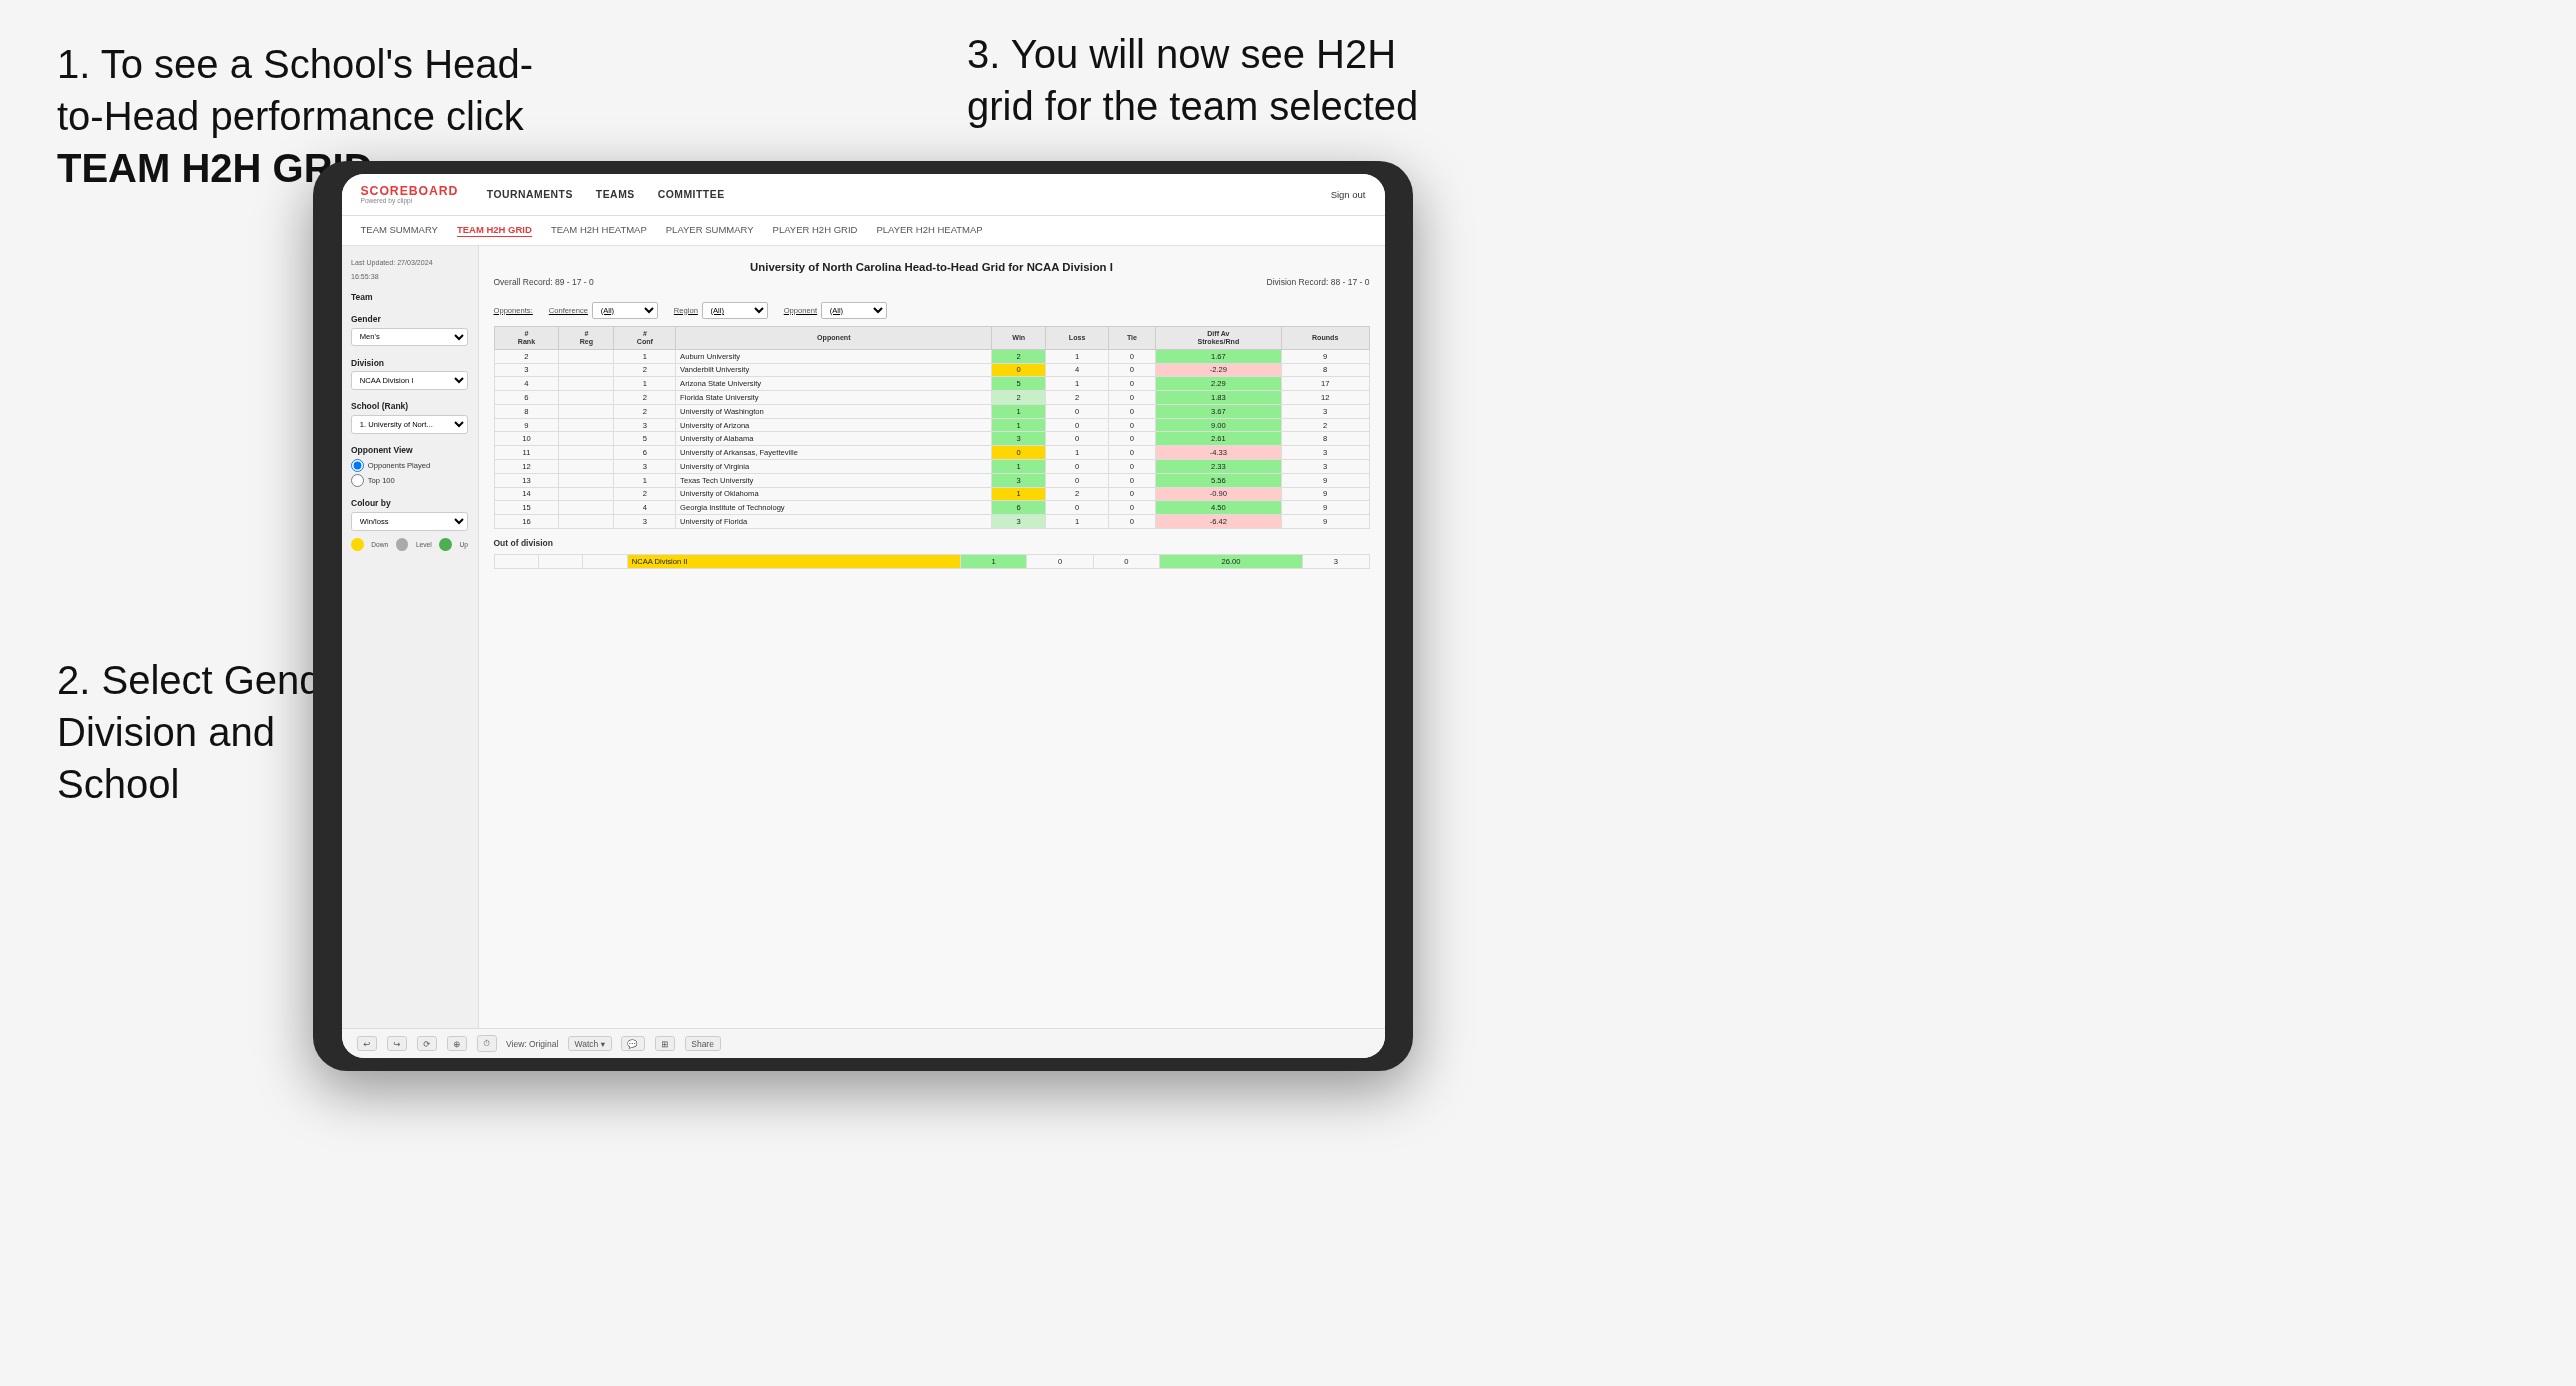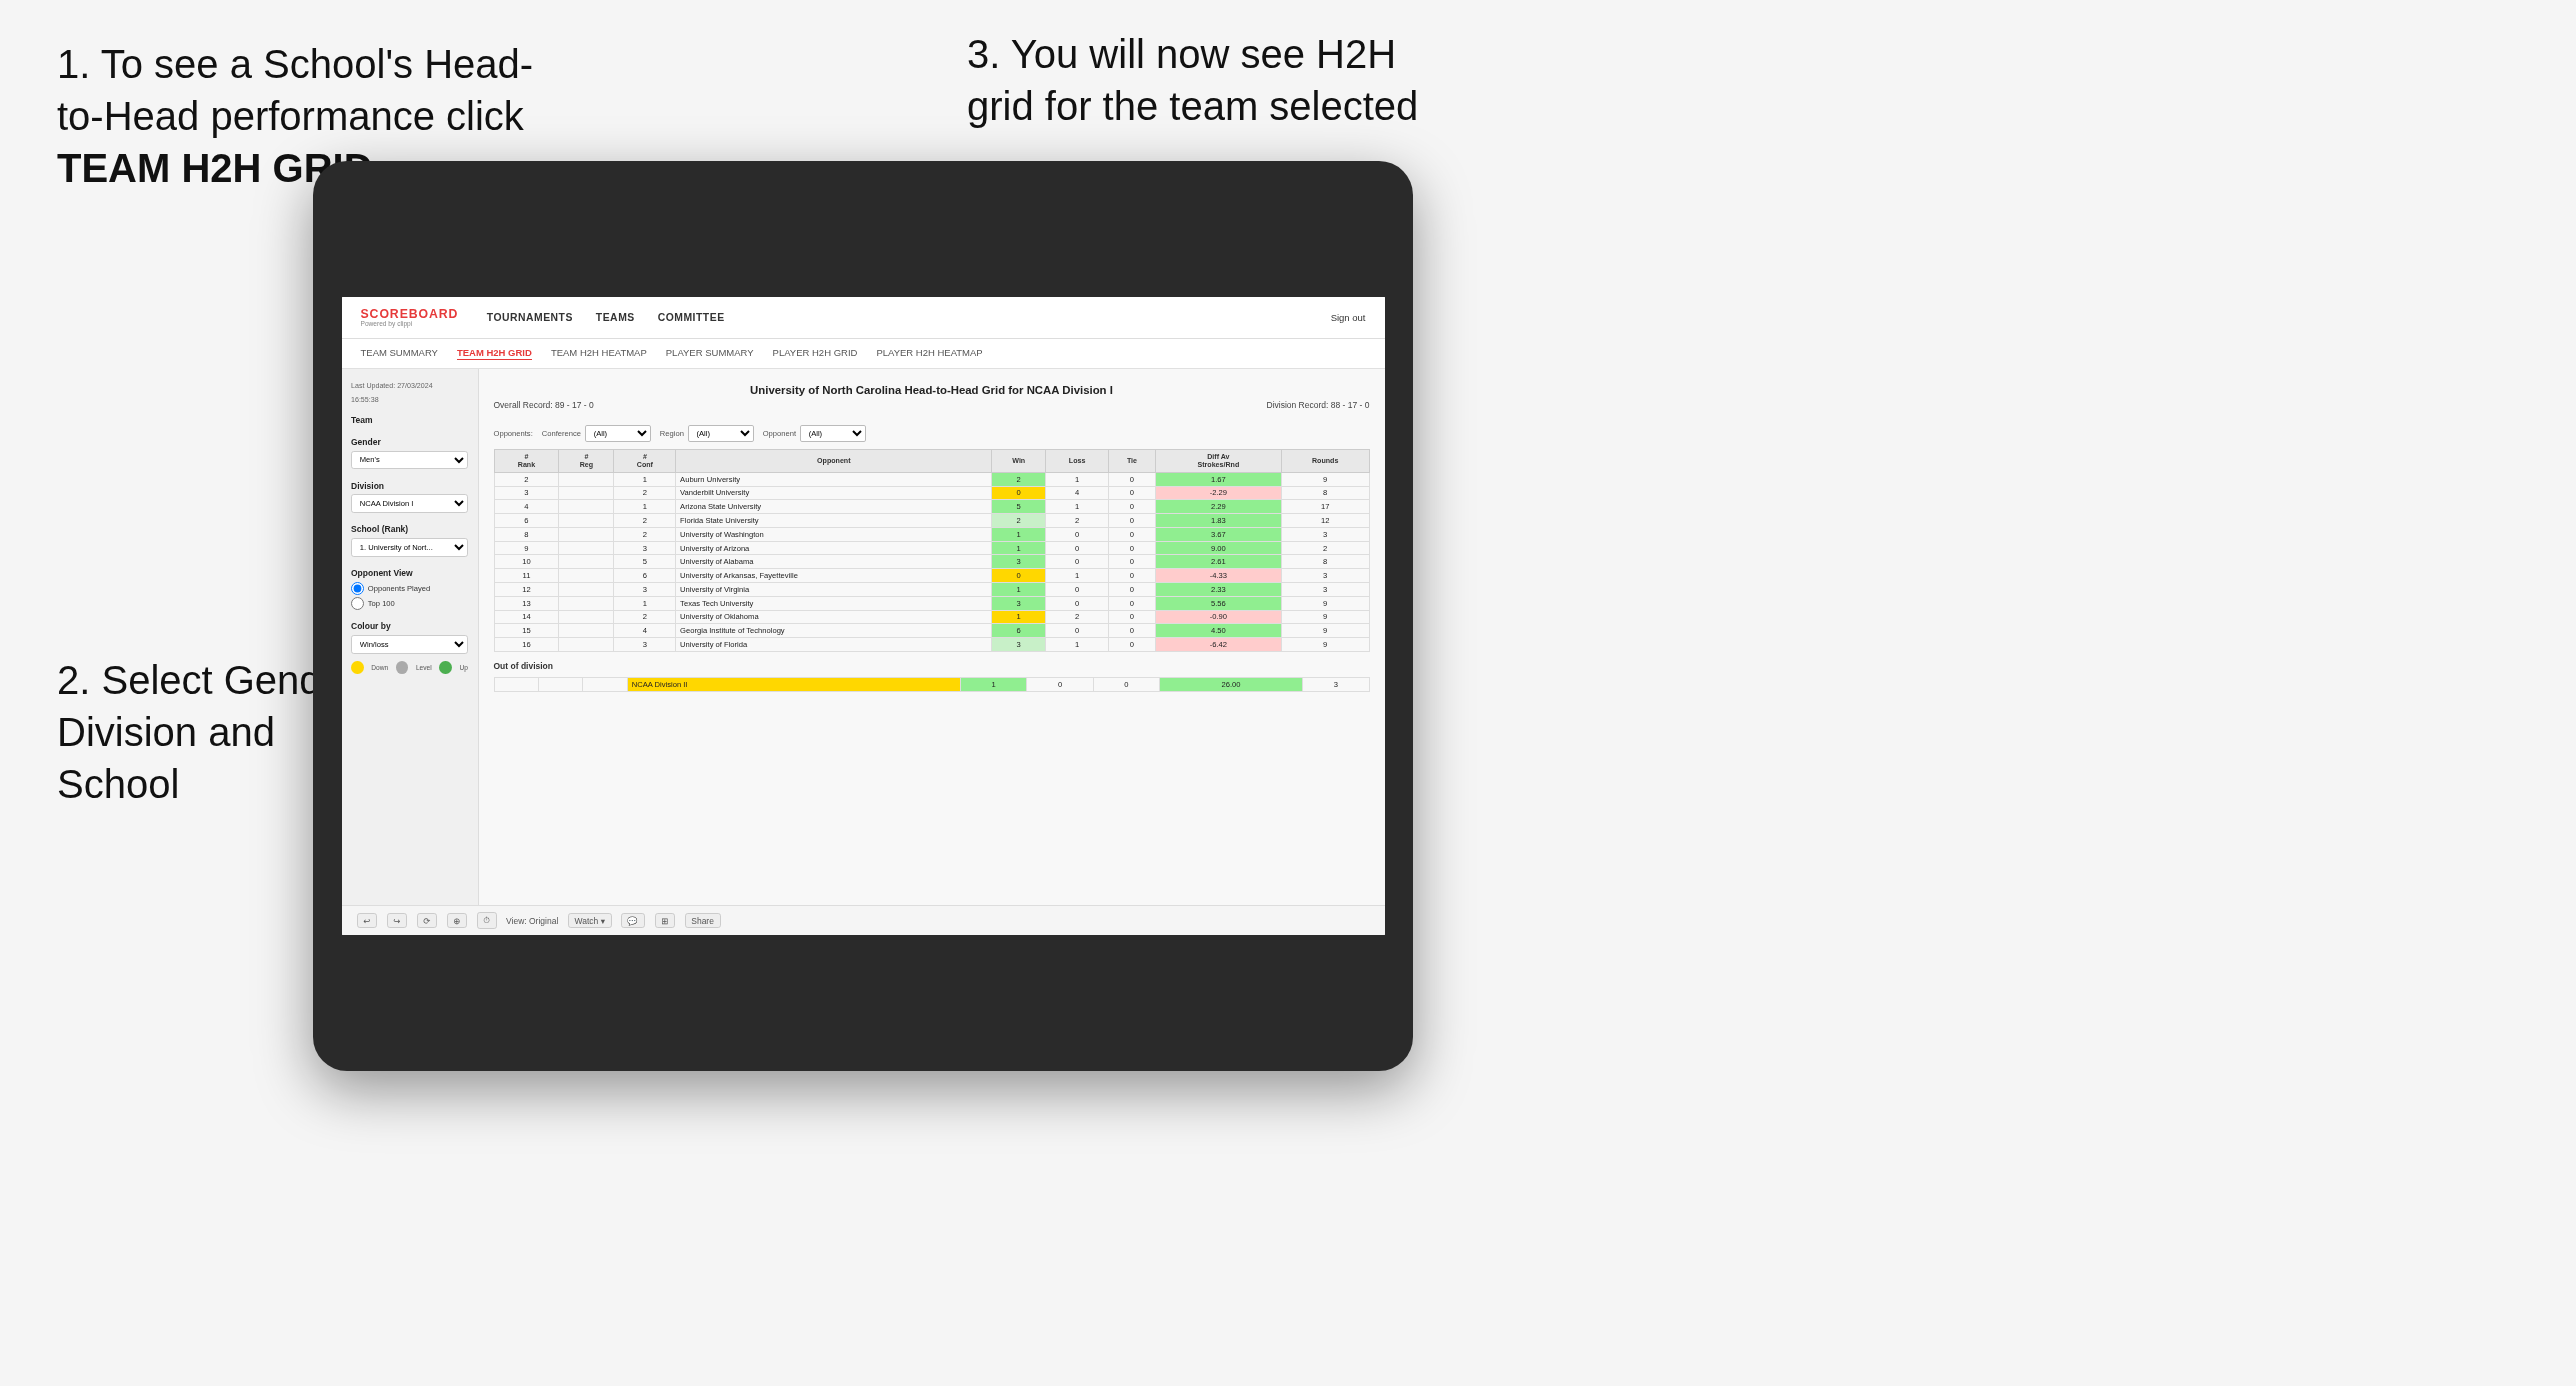--- a/index.html
+++ b/index.html
@@ -34,23 +34,23 @@
       height: 910px;
       background: #2a2a2a;
       border-radius: 34px;
       box-shadow: 0 19px 57px rgba(0,0,0,0.4);
       display: flex;
       align-items: center;
       justify-content: center;
     }
     .tablet-screen {
       width: 1043px;
-      height: 638px;
+      height: 884px;
       background: #fff;
-      border-radius: 1px;
+      border-radius: 22px;
       overflow: hidden;
       display: flex;
       flex-direction: column;
     }
 
     
     .nav-bar {
       background: #fff;
       border-bottom: 0.9px solid #ddd;
       display: flex;
@@ -197,23 +197,24 @@
     }
     .records-row {
       display: flex;
       justify-content: space-between;
       font-size: 8.5px;
       color: #444;
       margin-bottom: 15px;
     }
     .filters-row {
       display: flex;
-      gap: 9px;
+      gap: 16px;
       margin-bottom: 7.6px;
       align-items: center;
+      text-decoration: underline;
     }
     .filter-group {
       display: flex;
       align-items: center;
       gap: 3.8px;
     }
     .filter-label {
       font-size: 7.6px;
       color: #555;
     }

